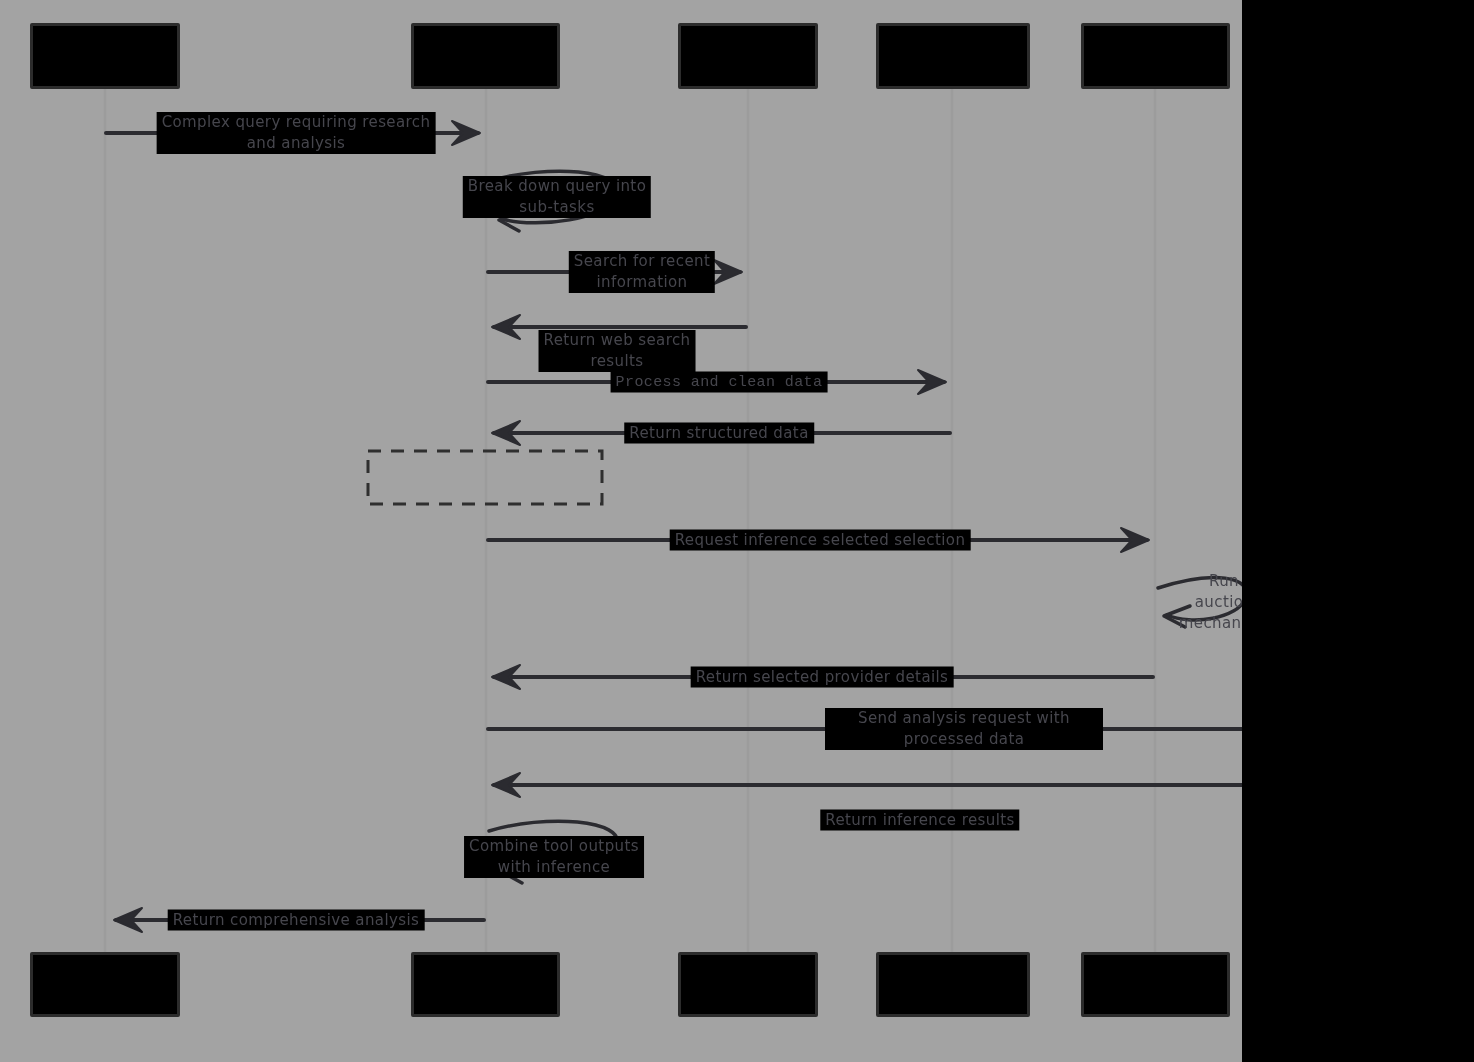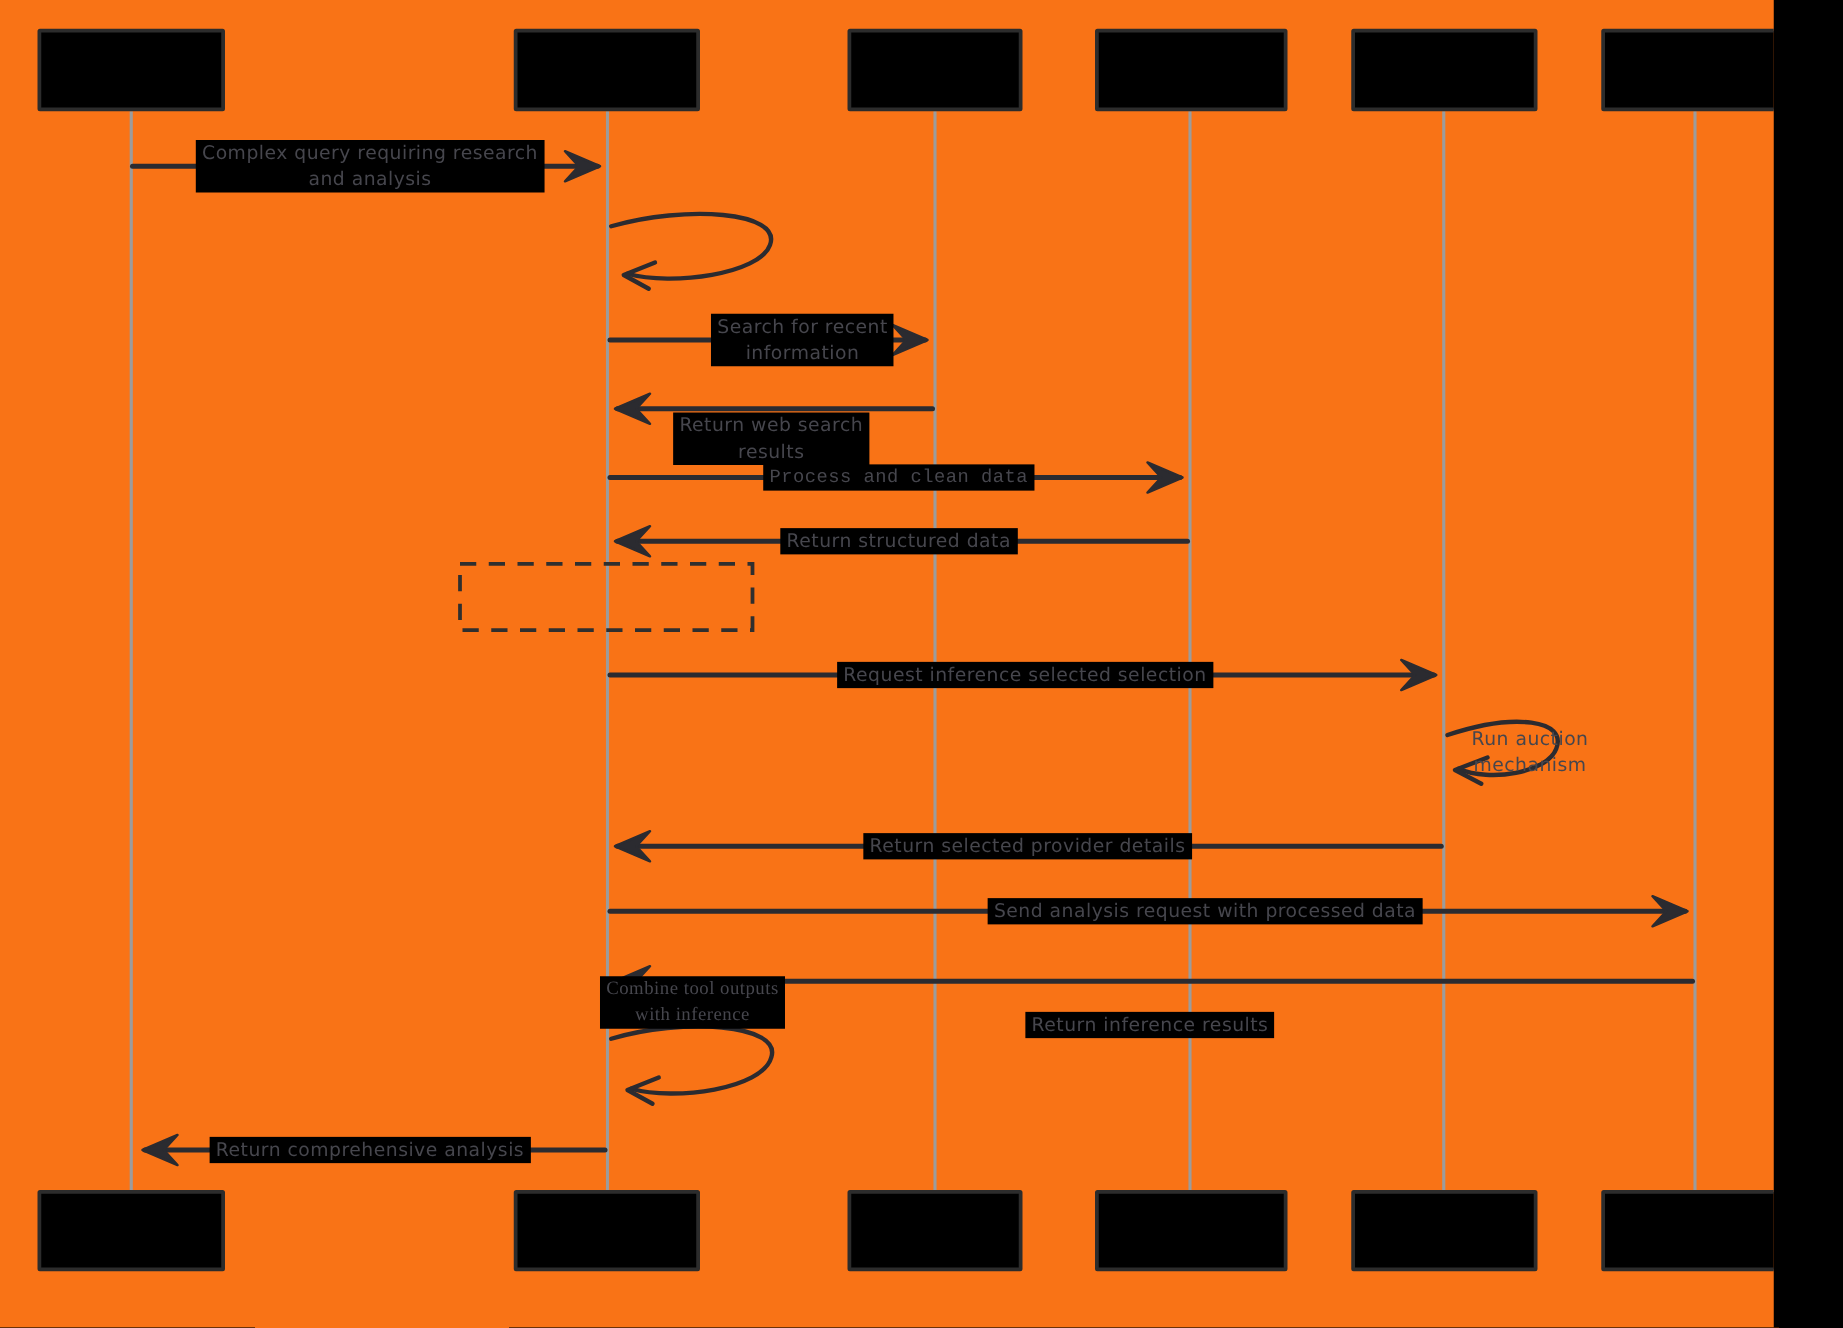--- a/index.html
+++ b/index.html
@@ -2,23 +2,23 @@
 <html><head>
 <meta charset="utf-8">
 <style>
   html, body {
     margin: 0;
     padding: 0;
     background: #000000;
   }
   .stage {
     position: relative;
-    width: 1419px;
+    width: 1242px;
     height: 1062px;
-    background: #f97316;
+    background: #a3a3a3;
     overflow: hidden;
     font-family: "DejaVu Sans", sans-serif;
   }
   .overlay {
     position: absolute;
     left: 0;
     top: 0;
     width: 1474px;
     height: 1062px;
     display: block;
@@ -138,32 +138,34 @@
 
     <path class="loop-path" d="M489,831 C545,814 626,819 617,846 C610,871 540,881 505,871"></path>
     <polyline class="loop-head" points="527,862 502,872 522,883"></polyline>
 
     <path class="arrow-line" d="M484,920 L116,920"></path>
     <path class="arrow-head" d="M114,920 L142,908 L131,920 L142,932 Z"></path>
   </svg>
 
   <div class="msg-label" style="left:296px;  top:133px;">Complex query requiring research
 and analysis</div>
+  <div class="msg-label" style="left:557px;  top:197px;">Break down query into
+sub-tasks</div>
   <div class="msg-label" style="left:642px;  top:272px;">Search for recent
 information</div>
   <div class="msg-label" style="left:617px;  top:327px;margin-top:24px;">Return web search
 results</div>
   <div class="msg-label" style="left:719px;  top:382px;font-family:Liberation Mono, monospace;">Process and clean data</div>
   <div class="msg-label" style="left:719px;  top:433px;">Return structured data</div>
   <div class="msg-label" style="left:820px;  top:540px;">Request inference selected selection</div>
   <div class="msg-label no-bg" style="left:1224px; top:602px;">Run auction mechanism</div>
   <div class="msg-label" style="left:822px;  top:677px;">Return selected provider details</div>
   <div class="msg-label" style="left:964px;  top:729px;">Send analysis request with processed data</div>
   <div class="msg-label" style="left:920px;  top:820px;">Return inference results</div>
-  <div class="msg-label" style="left:554px;  top:802px;font-family:Liberation Serif, serif;">Combine tool outputs
+  <div class="msg-label" style="left:554px;  top:857px;">Combine tool outputs
 with inference</div>
   <div class="msg-label" style="left:296px;  top:920px;">Return comprehensive analysis</div>
 
   <div class="actor-box" style="left:30px;   top:23px; width:150px; height:66px;">
       <span></span>
     </div>
   <div class="actor-box" style="left:411px;  top:23px; width:149px; height:66px;">
       <span></span>
     </div>
   <div class="actor-box" style="left:678px;  top:23px; width:140px; height:66px;">

